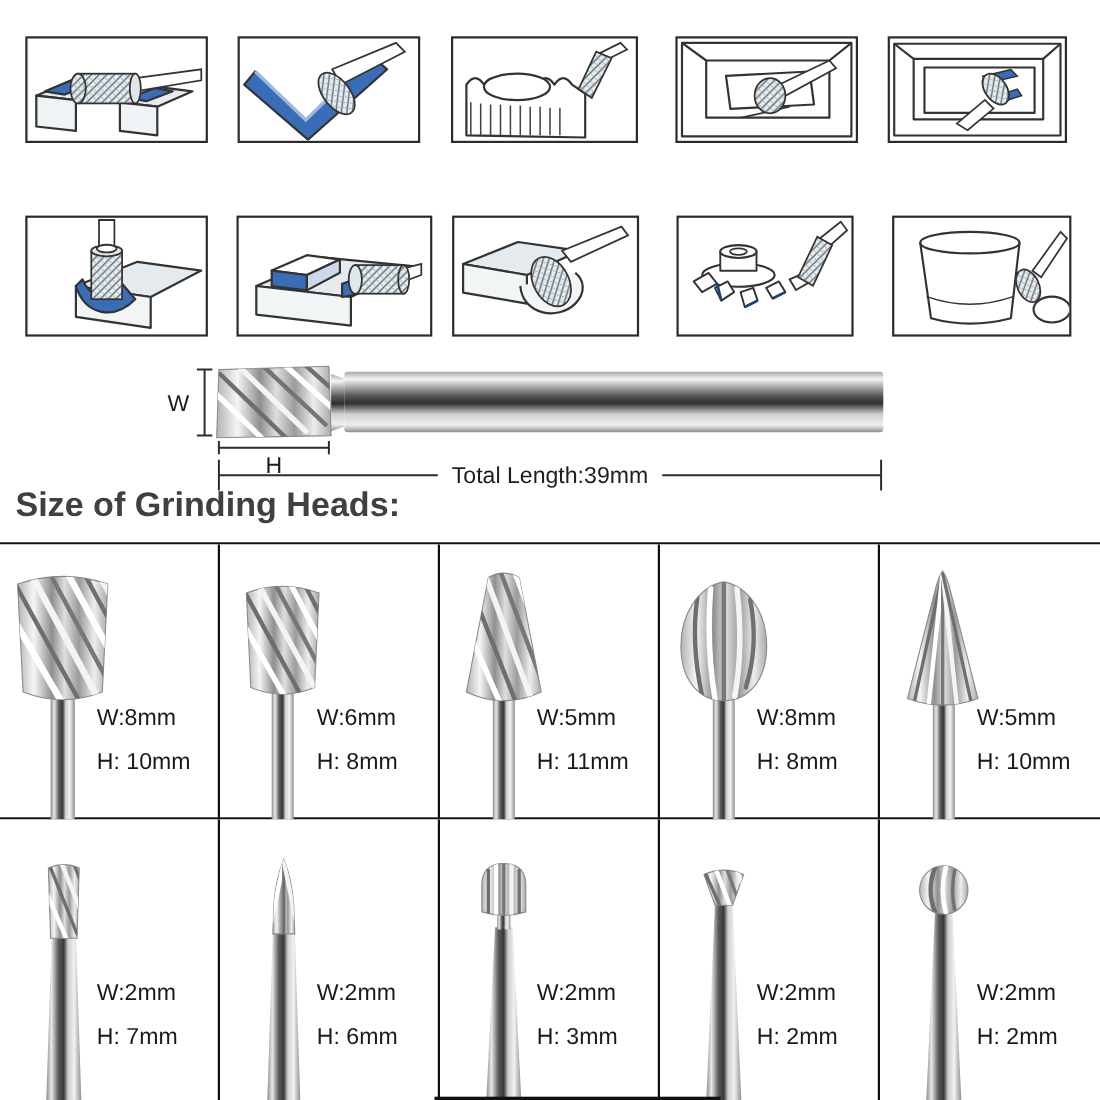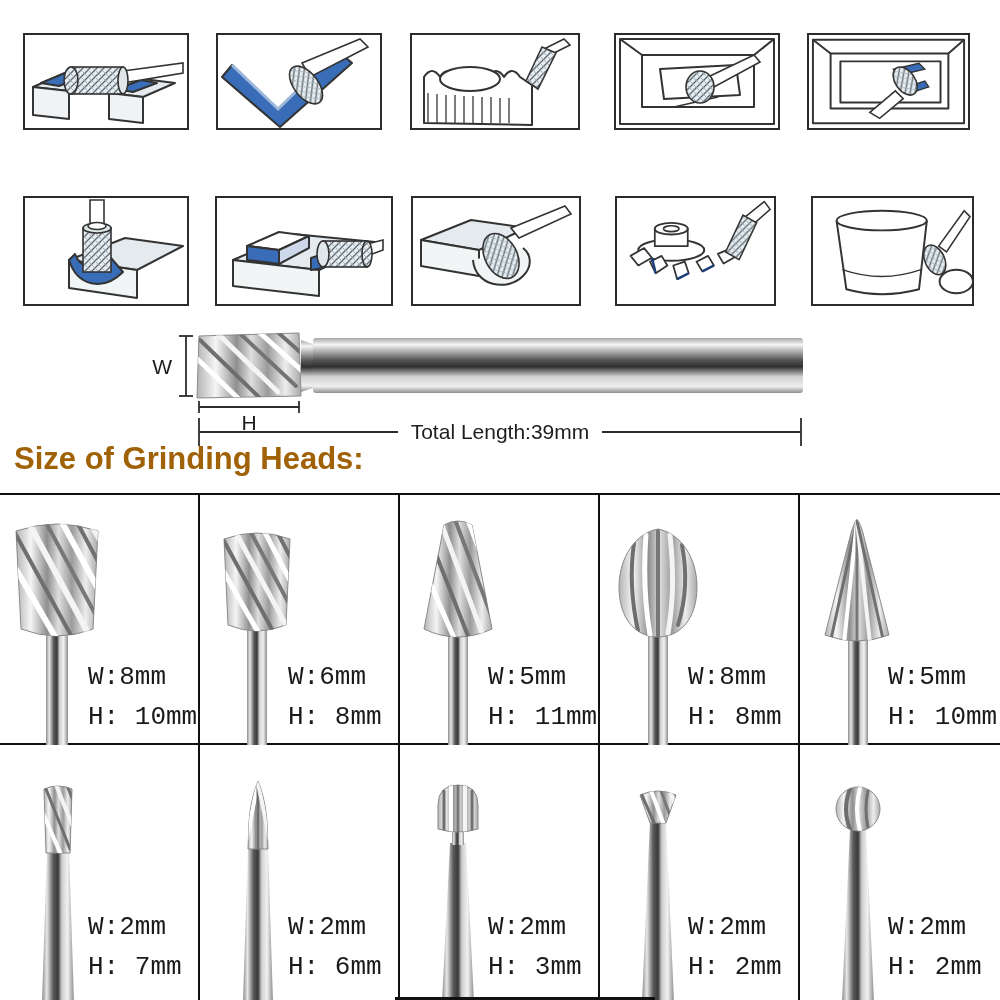--- a/index.html
+++ b/index.html
@@ -5,30 +5,30 @@
   html,body{margin:0;padding:0;background:#fff;}
   #page{position:relative;width:1000px;height:1000px;background:#fff;overflow:hidden;
         font-family:"Liberation Sans",sans-serif;color:#1a1a1a;}
   
   .thumb{position:absolute;background:#fff;border:2px solid #2b2b2b;box-sizing:border-box;}
   .thumb svg{display:block;width:100%;height:100%;}
   
   #dimension-diagram{position:absolute;left:0;top:318px;width:1000px;height:130px;}
   .dimtext{font-family:"Liberation Sans",sans-serif;font-size:21px;fill:#1d1d1d;}
   
-  #section-title{position:absolute;left:14px;top:441px;font-size:31px;font-weight:bold;color:#a16207;}
+  #section-title{position:absolute;left:14px;top:441px;font-size:31px;font-weight:bold;color:#404040;}
   
   #size-grid{position:absolute;left:0;top:493px;width:1000px;border-top:2px solid #101010;
              display:grid;grid-template-columns:repeat(5,200px);grid-template-rows:250px 255px;}
   .cell{position:relative;box-sizing:border-box;background:#fff;}
   .cell:nth-child(-n+5){border-bottom:2px solid #101010;}
   .cell:nth-child(1),.cell:nth-child(2),.cell:nth-child(3),.cell:nth-child(4),
   .cell:nth-child(6),.cell:nth-child(7),.cell:nth-child(8),.cell:nth-child(9){border-right:2px solid #101010;}
   .cell svg{position:absolute;left:0;top:0;}
-  .specs{position:absolute;left:88px;top:162px;font-size:26px;line-height:40px;white-space:nowrap;font-family:Liberation Mono, monospace;}
+  .specs{position:absolute;left:88px;top:138px;font-size:21px;line-height:40px;white-space:nowrap;}
   #grid-bottom-edge{position:absolute;left:395px;top:997px;width:260px;height:3px;background:#101010;}
 </style>
 </head>
 <body>
 
 <svg width="0" height="0" style="position:absolute" aria-hidden="true">
 <defs>
   <linearGradient id="gHead" x1="0" y1="0" x2="1" y2="0">
     <stop offset="0" stop-color="#b4b4b4"></stop>
         <stop offset="0.18" stop-color="#f5f5f5"></stop>

